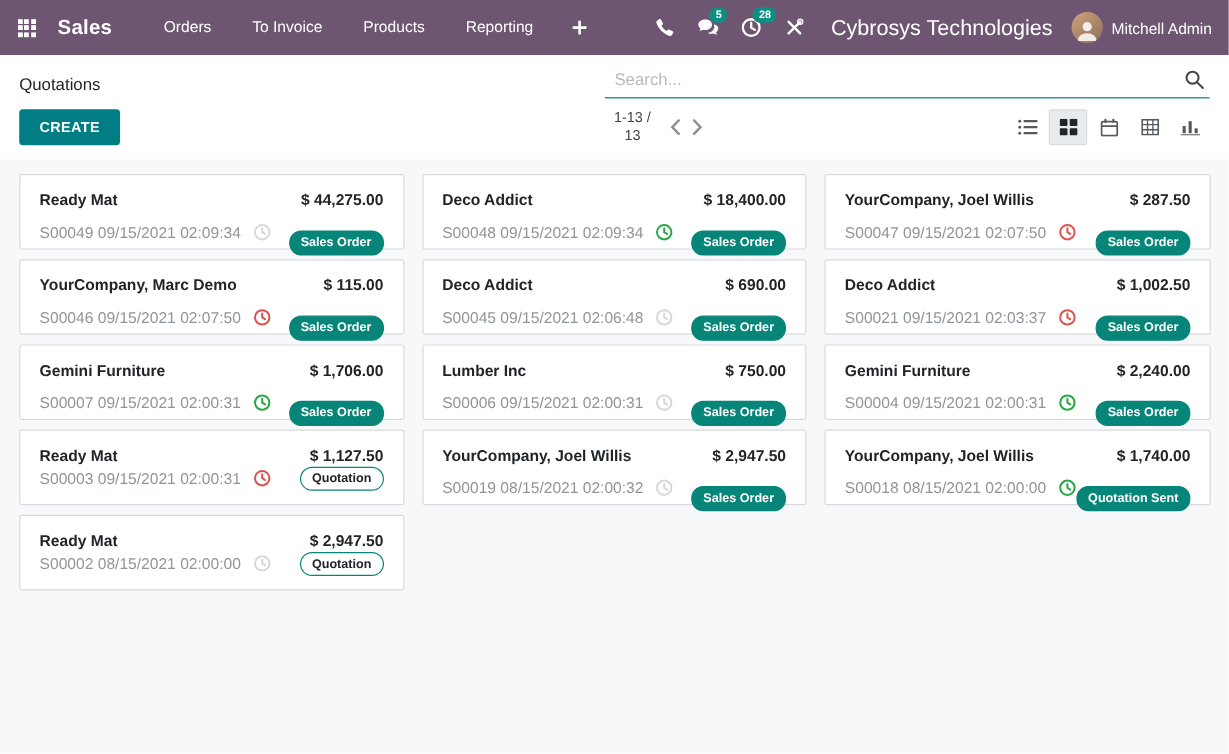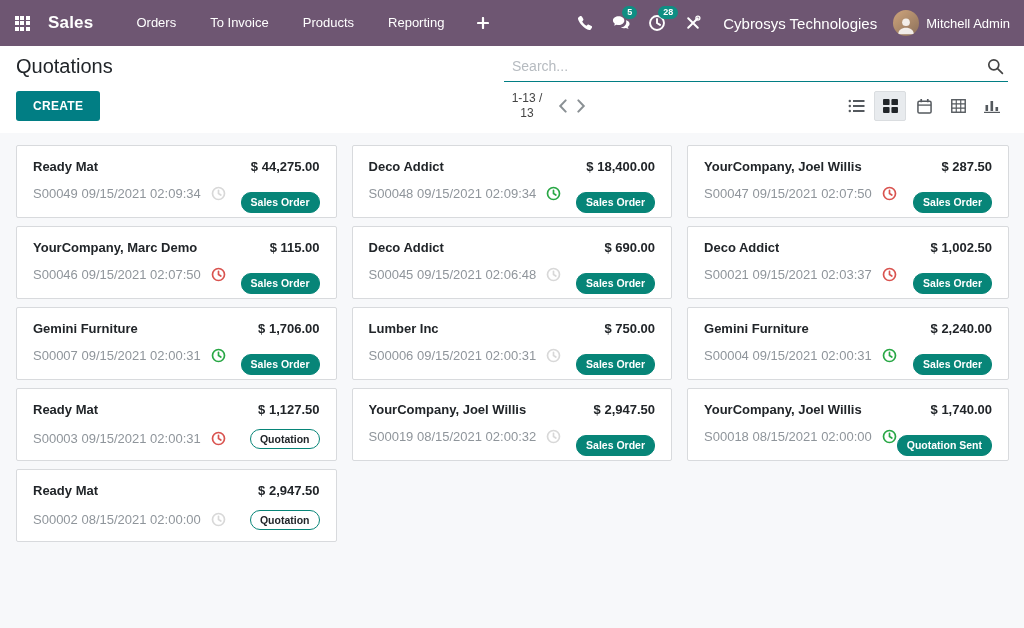--- a/index.html
+++ b/index.html
@@ -28,32 +28,32 @@
   .brand{font-size:17px;font-weight:700;margin:0 26px 0 4px;letter-spacing:.2px;}
   .nav-menu{display:flex;height:46px;align-items:center;}
   .nav-item{padding:0 17px;font-size:13px;height:46px;line-height:46px;cursor:pointer;white-space:nowrap;}
   .nav-plus{padding:0 16px;display:flex;align-items:center;height:46px;cursor:pointer;}
   .nav-right{margin-left:auto;display:flex;align-items:center;}
   .icon-btn{position:relative;width:36px;height:46px;display:flex;align-items:center;justify-content:center;cursor:pointer;color:#fff;}
   .count-badge{
     position:absolute;top:6px;left:19px;background:#0f8e83;color:#fff;
     font-size:9px;font-weight:700;border-radius:8px;padding:2px 5px;line-height:1;
   }
-  .company{font-size:15px;margin:0 16px 0 12px;cursor:pointer;white-space:nowrap;}
+  .company{font-size:18px;margin:0 16px 0 12px;cursor:pointer;white-space:nowrap;}
   .user-block{display:flex;align-items:center;cursor:pointer;padding-right:4px;}
   .avatar{
     width:26px;height:26px;border-radius:50%;overflow:hidden;margin-right:7px;
     background:linear-gradient(140deg,#cfa57c 0%,#8a6f5a 100%);
     display:flex;align-items:flex-end;justify-content:center;
   }
   .user-name{font-size:13px;}
   
   .control-panel{background:#fff;padding:8px 16px 12px 16px;flex:0 0 auto;}
   .cp-row1{display:flex;justify-content:space-between;align-items:flex-end;}
-  .page-title{font-size:20px;color:#212529;font-weight:400;padding-bottom:4px;}
+  .page-title{font-size:14px;color:#212529;font-weight:400;padding-bottom:4px;}
   .search-area{
     width:504px;display:flex;align-items:center;
     border-bottom:1px solid var(--accent);padding:2px 2px 5px 2px;
   }
   .facet{display:flex;align-items:stretch;border:1px solid var(--navbar-bg);border-radius:2px;overflow:hidden;flex:0 0 auto;}
   .facet-icon{background:var(--navbar-bg);color:#fff;display:flex;align-items:center;justify-content:center;width:21px;}
   .facet-label{padding:3px 7px;font-size:12.5px;color:#212529;white-space:nowrap;}
   .facet-remove{padding:3px 7px 3px 2px;font-size:13px;font-weight:700;color:#333;cursor:pointer;line-height:1.4;}
   .search-input{border:none;outline:none;flex:1;font-size:14px;padding:2px 6px;color:#555;background:transparent;}
   .search-input::placeholder{color:#b6bbc0;}
@@ -72,21 +72,21 @@
   .pager{display:flex;align-items:center;gap:6px;}
   .pager-text{width:46px;text-align:center;font-size:12px;color:#444;line-height:1.25;}
   .pager-arrow{color:#8a9094;display:flex;cursor:pointer;padding:2px;}
   .view-switcher{display:flex;align-items:center;gap:2px;}
   .view-btn{width:32px;height:30px;display:flex;align-items:center;justify-content:center;color:#54595e;cursor:pointer;border:1px solid transparent;border-radius:2px;}
   .view-btn.active{background:#e8ebee;border-color:#dadde0;color:#212529;}
   
   .content{flex:1;background:#f7f8fa;padding:12px 15px 0 16px;overflow:hidden;}
   .kanban-grid{display:grid;grid-template-columns:repeat(3,1fr);gap:8px 15px;}
   .card{
-    background:#fff;border:1px solid #d8dadd;border-radius:2px;height:73px;
+    background:#fff;border:1px solid #d8dadd;border-radius:2px;height:63px;
     padding:13px 16px 11px 16px;display:flex;flex-direction:column;justify-content:space-between;cursor:pointer;
   }
   .card-top{display:flex;justify-content:space-between;align-items:baseline;gap:8px;}
   .customer{font-size:13px;font-weight:700;color:#212529;white-space:nowrap;overflow:hidden;text-overflow:ellipsis;}
   .amount{font-size:13px;font-weight:600;color:#212529;white-space:nowrap;}
   .card-bottom{display:flex;align-items:center;}
   .ref{font-size:13px;color:#8f959b;white-space:nowrap;}
   .clock{display:flex;margin-left:10px;}
   .clock-gray{color:var(--gray-clock);}
   .clock-green{color:var(--green);}

